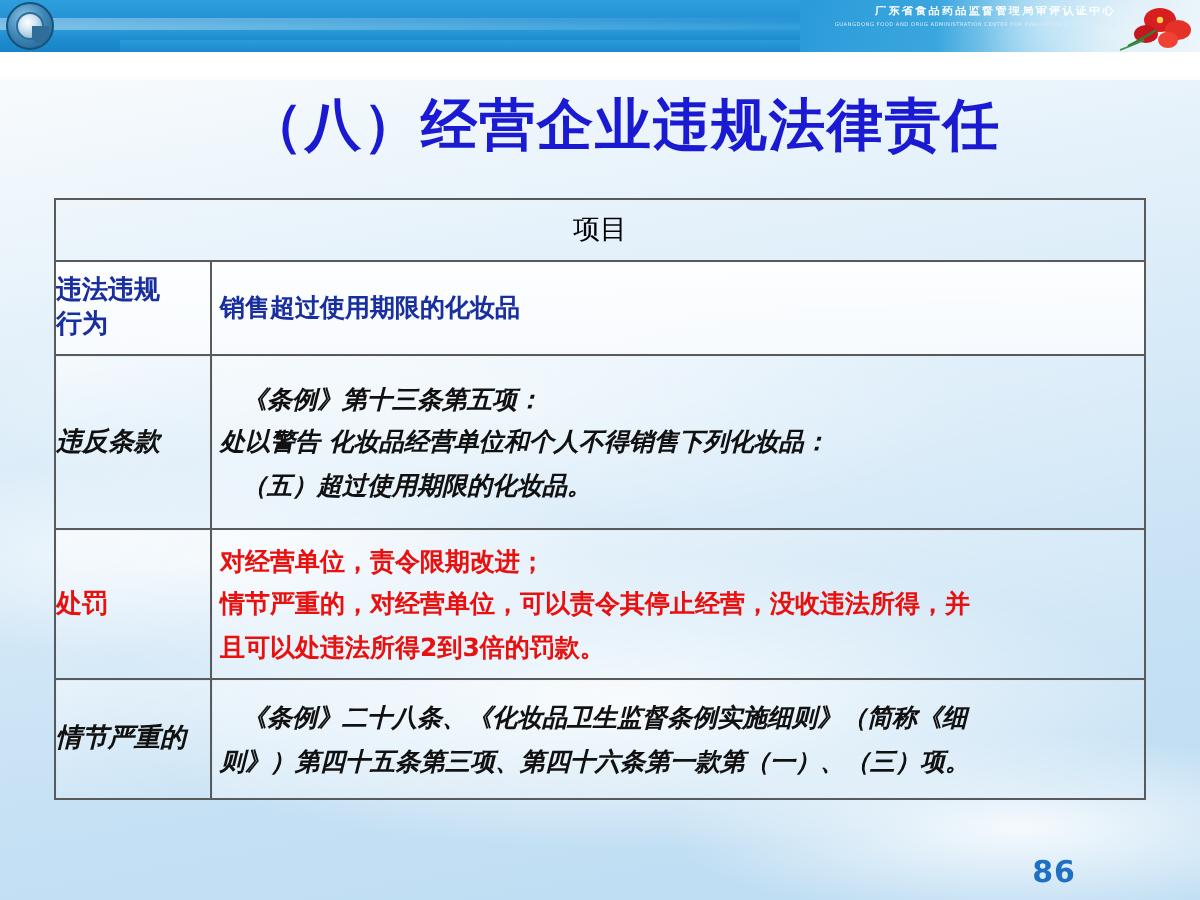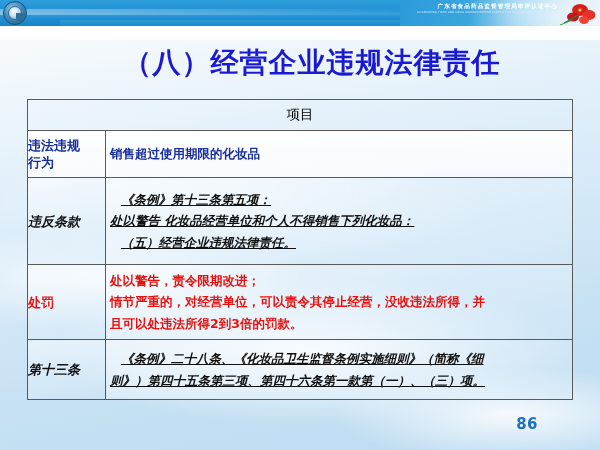--- a/index.html
+++ b/index.html
@@ -173,40 +173,40 @@
   .lbl-blue { color: #1a2f9e; }
   .lbl-black { color: #111111; font-style: italic; }
   .lbl-red { color: #e8110f; margin-top: 48px; }
 
   .cnt {
     padding: 4px 6px 4px 9px;
     font-size: 12.5px;
     line-height: 17.5px;
   }
   .cnt-blue { color: #1a2f9e; font-weight: bold; }
-  .cnt-black { color: #111111; font-weight: bold; font-style: italic; text-decoration: underline; }
+  .cnt-black { color: #111111; font-weight: bold; font-style: italic; }
   .cnt-red { color: #e8110f; font-weight: bold; }
 
   .cnt p { margin: 4px; }
   .indent { padding-left: 11px; }
 
   .r-behavior { height: 46px; }
   .r-clause  { height: 86px; }
   .r-penalty { height: 74px; }
   .r-basis   { height: 59px; }
 
   .row-wash-1 td { background: linear-gradient(180deg, rgba(255,255,255,0.93) 0%, rgba(250,252,255,0.86) 100%); }
   .row-wash-2 td { background: linear-gradient(165deg, rgba(255,255,255,0.62) 0%, rgba(236,245,252,0.45) 45%, rgba(218,236,249,0.38) 100%); }
   .row-wash-3 td { background: linear-gradient(165deg, rgba(255,255,255,0.58) 0%, rgba(238,246,252,0.42) 50%, rgba(221,238,250,0.34) 100%); }
   .row-wash-4 td { background: linear-gradient(165deg, rgba(255,255,255,0.52) 0%, rgba(234,244,251,0.40) 55%, rgba(216,235,249,0.32) 100%); }
 
   
   .pageno {
     position: absolute;
-    right: 62px; top: 415px;
+    right: 62px; top: 427px;
     font-size: 15px;
     font-weight: bold;
     color: #1f6fc4;
     letter-spacing: .5px;
   }
 </style>
 </head>
 <body>
 
 <div id="slide">
@@ -259,35 +259,35 @@
         <td class="cnt cnt-blue r-behavior">
           <p>销售超过使用期限的化妆品</p>
         </td>
       </tr>
 
       <tr class="row-wash-2">
         <td class="lbl lbl-black r-clause">违反条款</td>
         <td class="cnt cnt-black r-clause">
           <p class="indent">《条例》第十三条第五项：</p>
           <p>处以警告  化妆品经营单位和个人不得销售下列化妆品：</p>
-          <p class="indent">（五）经营企业违规法律责任。</p>
+          <p class="indent">（五）超过使用期限的化妆品。</p>
         </td>
       </tr>
 
       <tr class="row-wash-3">
         <td class="lbl lbl-red r-penalty">处罚</td>
         <td class="cnt cnt-red r-penalty">
-          <p>处以警告，责令限期改进；</p>
+          <p>对经营单位，责令限期改进；</p>
           <p>情节严重的，对经营单位，可以责令其停止经营，没收违法所得，并</p>
           <p>且可以处违法所得2到3倍的罚款。</p>
         </td>
       </tr>
 
       <tr class="row-wash-4">
-        <td class="lbl lbl-black r-basis">第十三条</td>
+        <td class="lbl lbl-black r-basis">情节严重的</td>
         <td class="cnt cnt-black r-basis">
           <p class="indent">《条例》二十八条、《化妆品卫生监督条例实施细则》（简称《细</p>
           <p>则》）第四十五条第三项、第四十六条第一款第（一）、（三）项。</p>
         </td>
       </tr>
     </tbody>
   </table>
 
   <div class="pageno">86</div>
 

